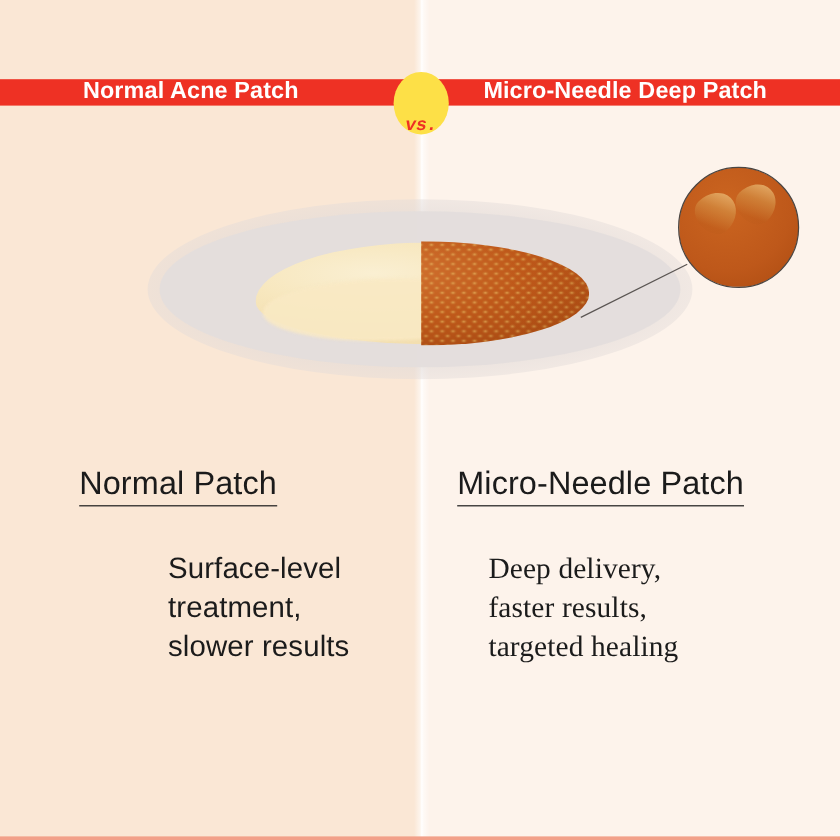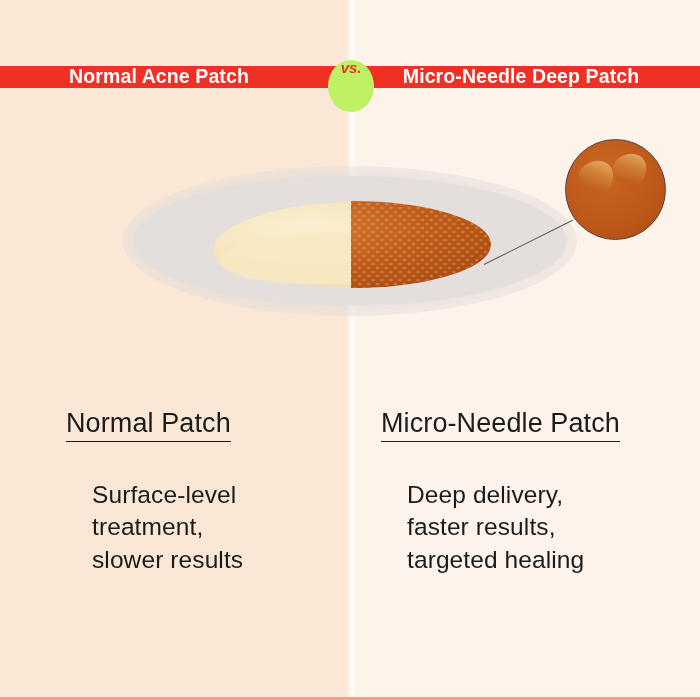--- a/index.html
+++ b/index.html
@@ -69,25 +69,26 @@
   .banner-label.right { width: 330px; text-align: center; }
   .banner-spacer { width: 52px; }
 
   .vs-badge {
     position: absolute;
     left: 328px;
     top: 60px;
     width: 46px;
     height: 52px;
     border-radius: 50% / 50%;
-    background: #bef264;
+    background: #fde047;
     display: flex;
-    align-items: flex-start;
+    align-items: flex-end;
     justify-content: center;
     z-index: 5;
+    font-family: Liberation Mono, monospace;
   }
   .vs-text {
     color: #EE3124;
     font-size: 15px;
     font-weight: bold;
     font-style: italic;
     letter-spacing: -0.2px;
     line-height: 1;
   }
 
@@ -243,35 +244,34 @@
   .col-heading {
     font-size: 27px;
     font-weight: normal;
     color: #1b1b1b;
     letter-spacing: 0.1px;
     line-height: 1;
     display: inline-block;
     padding-bottom: 4px;
     border-bottom: 1.6px solid #1b1b1b;
     white-space: nowrap;
-    margin-top: 20px;
   }
   .col.left .head-wrap  { padding-left: 66px; }
   .col.right .head-wrap { padding-left: 30px; }
 
   .col-body {
     margin-top: 37px;
     font-size: 24.5px;
     line-height: 1.32;
     color: #1b1b1b;
     letter-spacing: 0.1px;
     white-space: pre-line;
   }
-  .col.left  .col-body { padding-left: 92px; }
-  .col.right .col-body { padding-left: 56px; }
+  .col.left  .col-body { padding-left: 92px; margin-left: 48px; }
+  .col.right .col-body { padding-left: 56px; font-family: Liberation Serif, serif; }
 
   
   .bottom-strip {
     position: absolute;
     left: 0;
     bottom: 0;
     width: 700px;
     height: 3px;
     background: #F2A089;
   }

